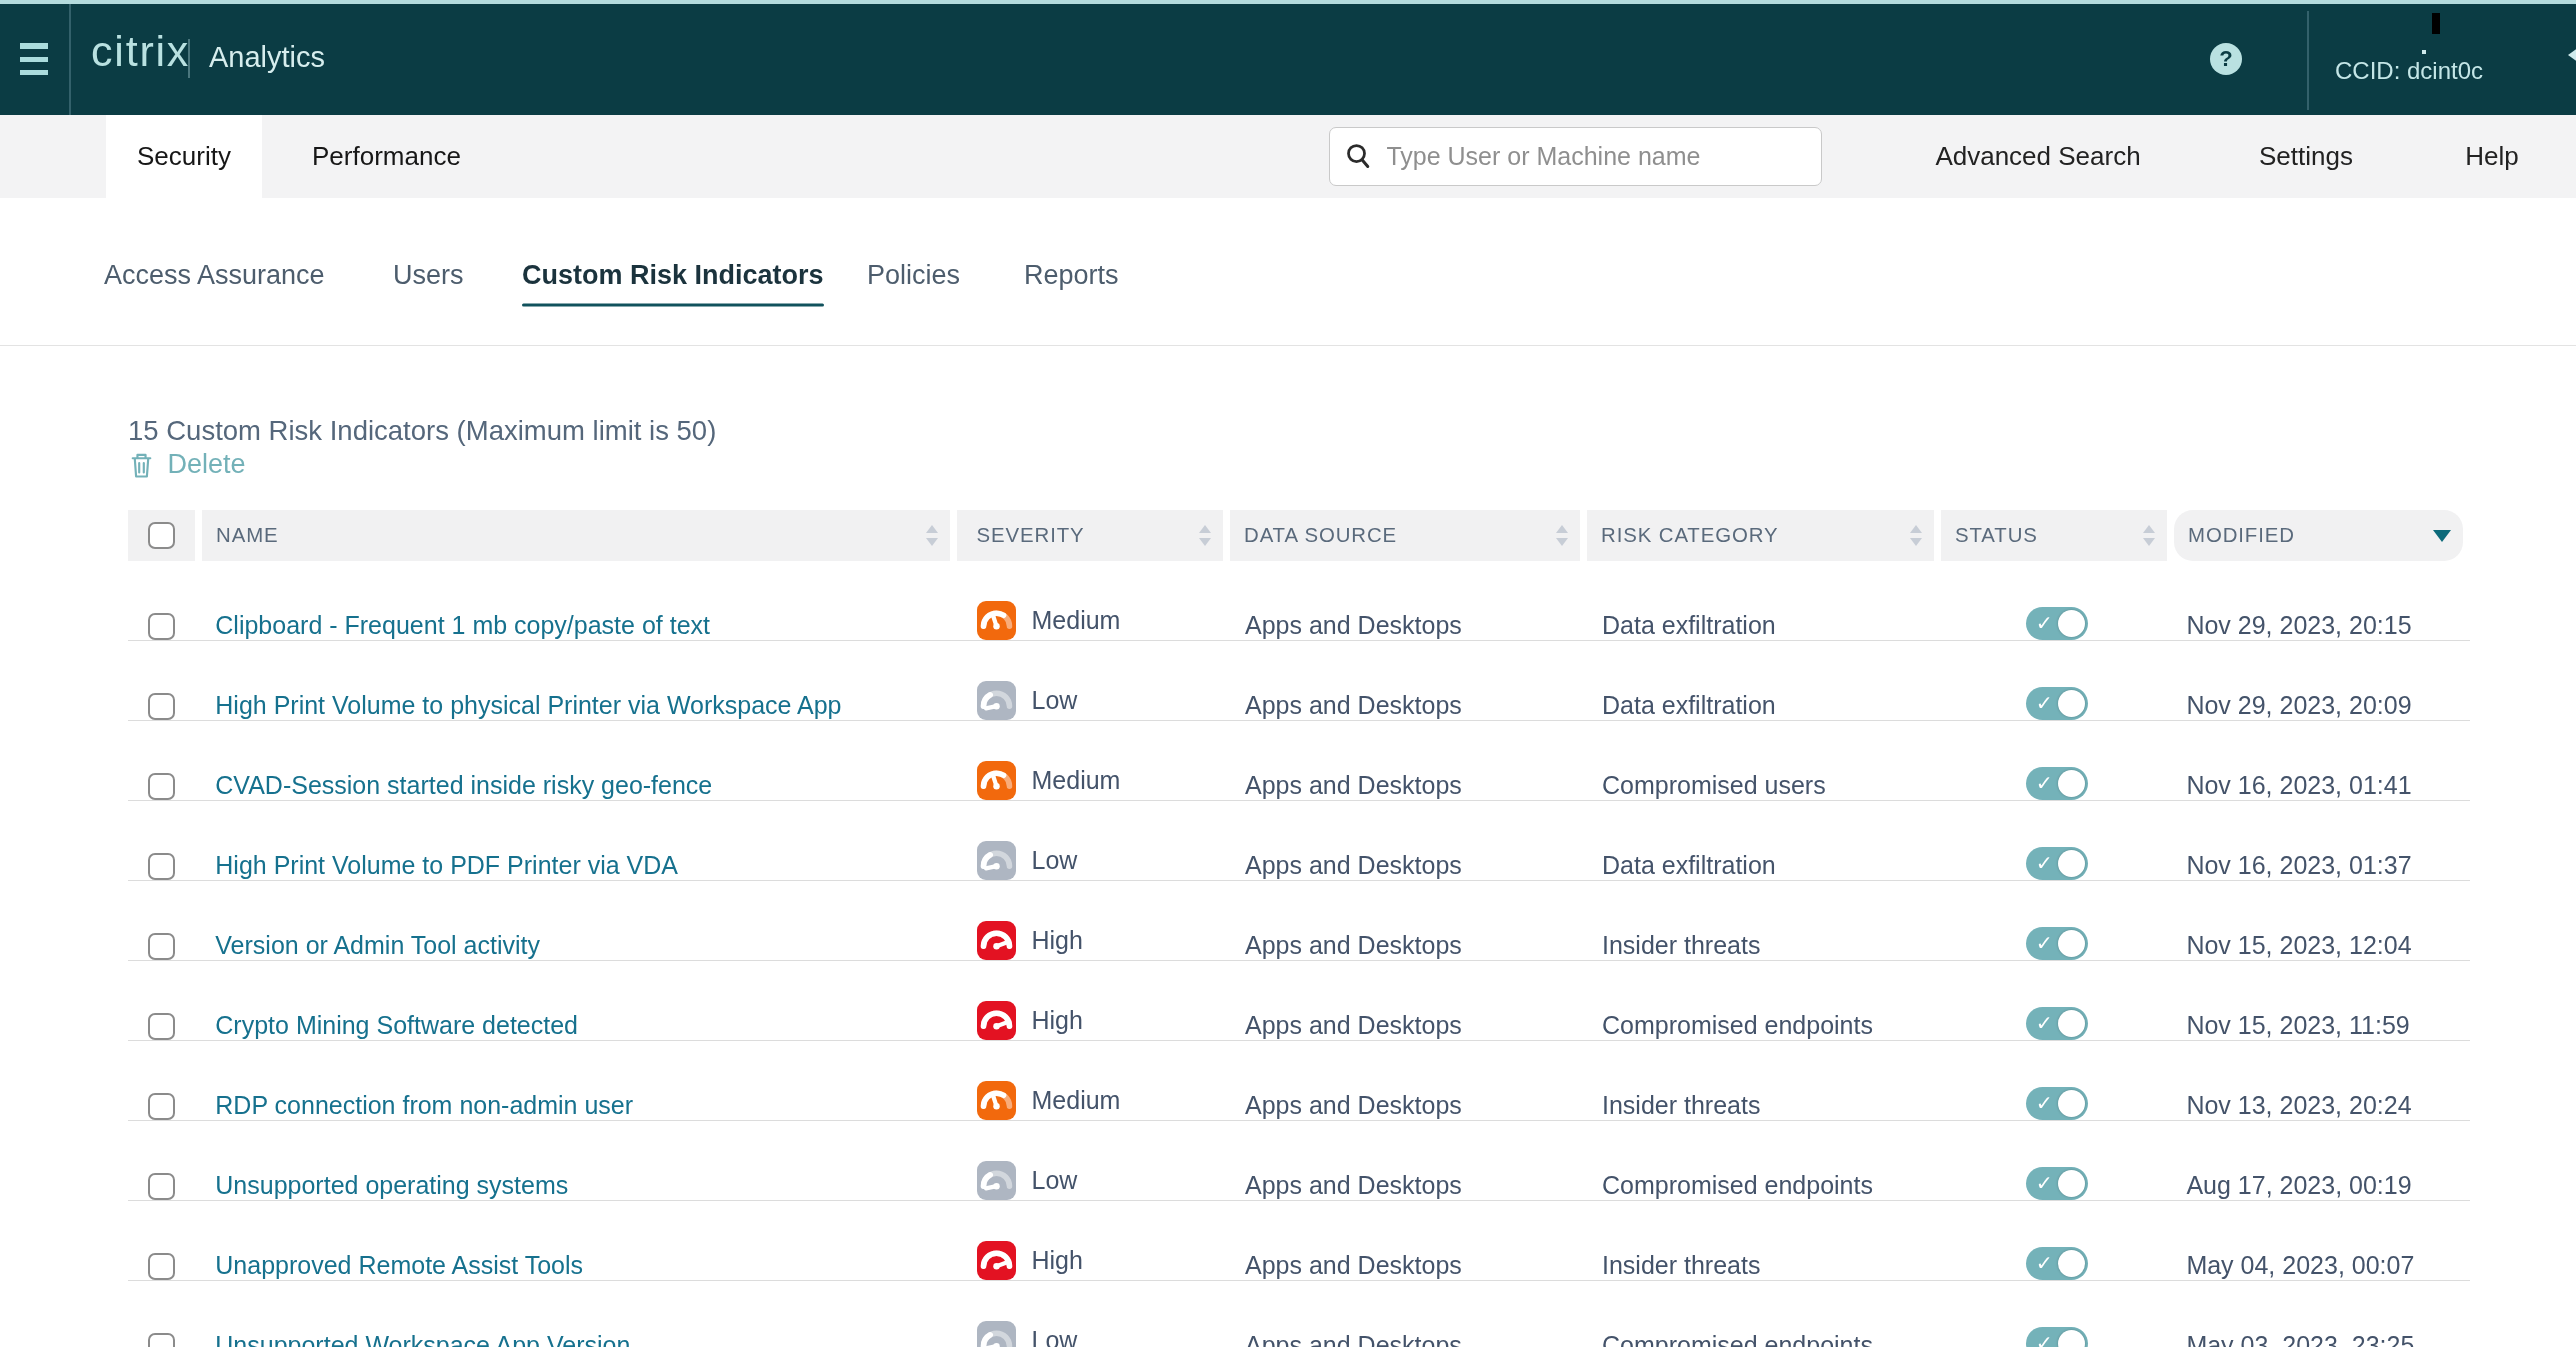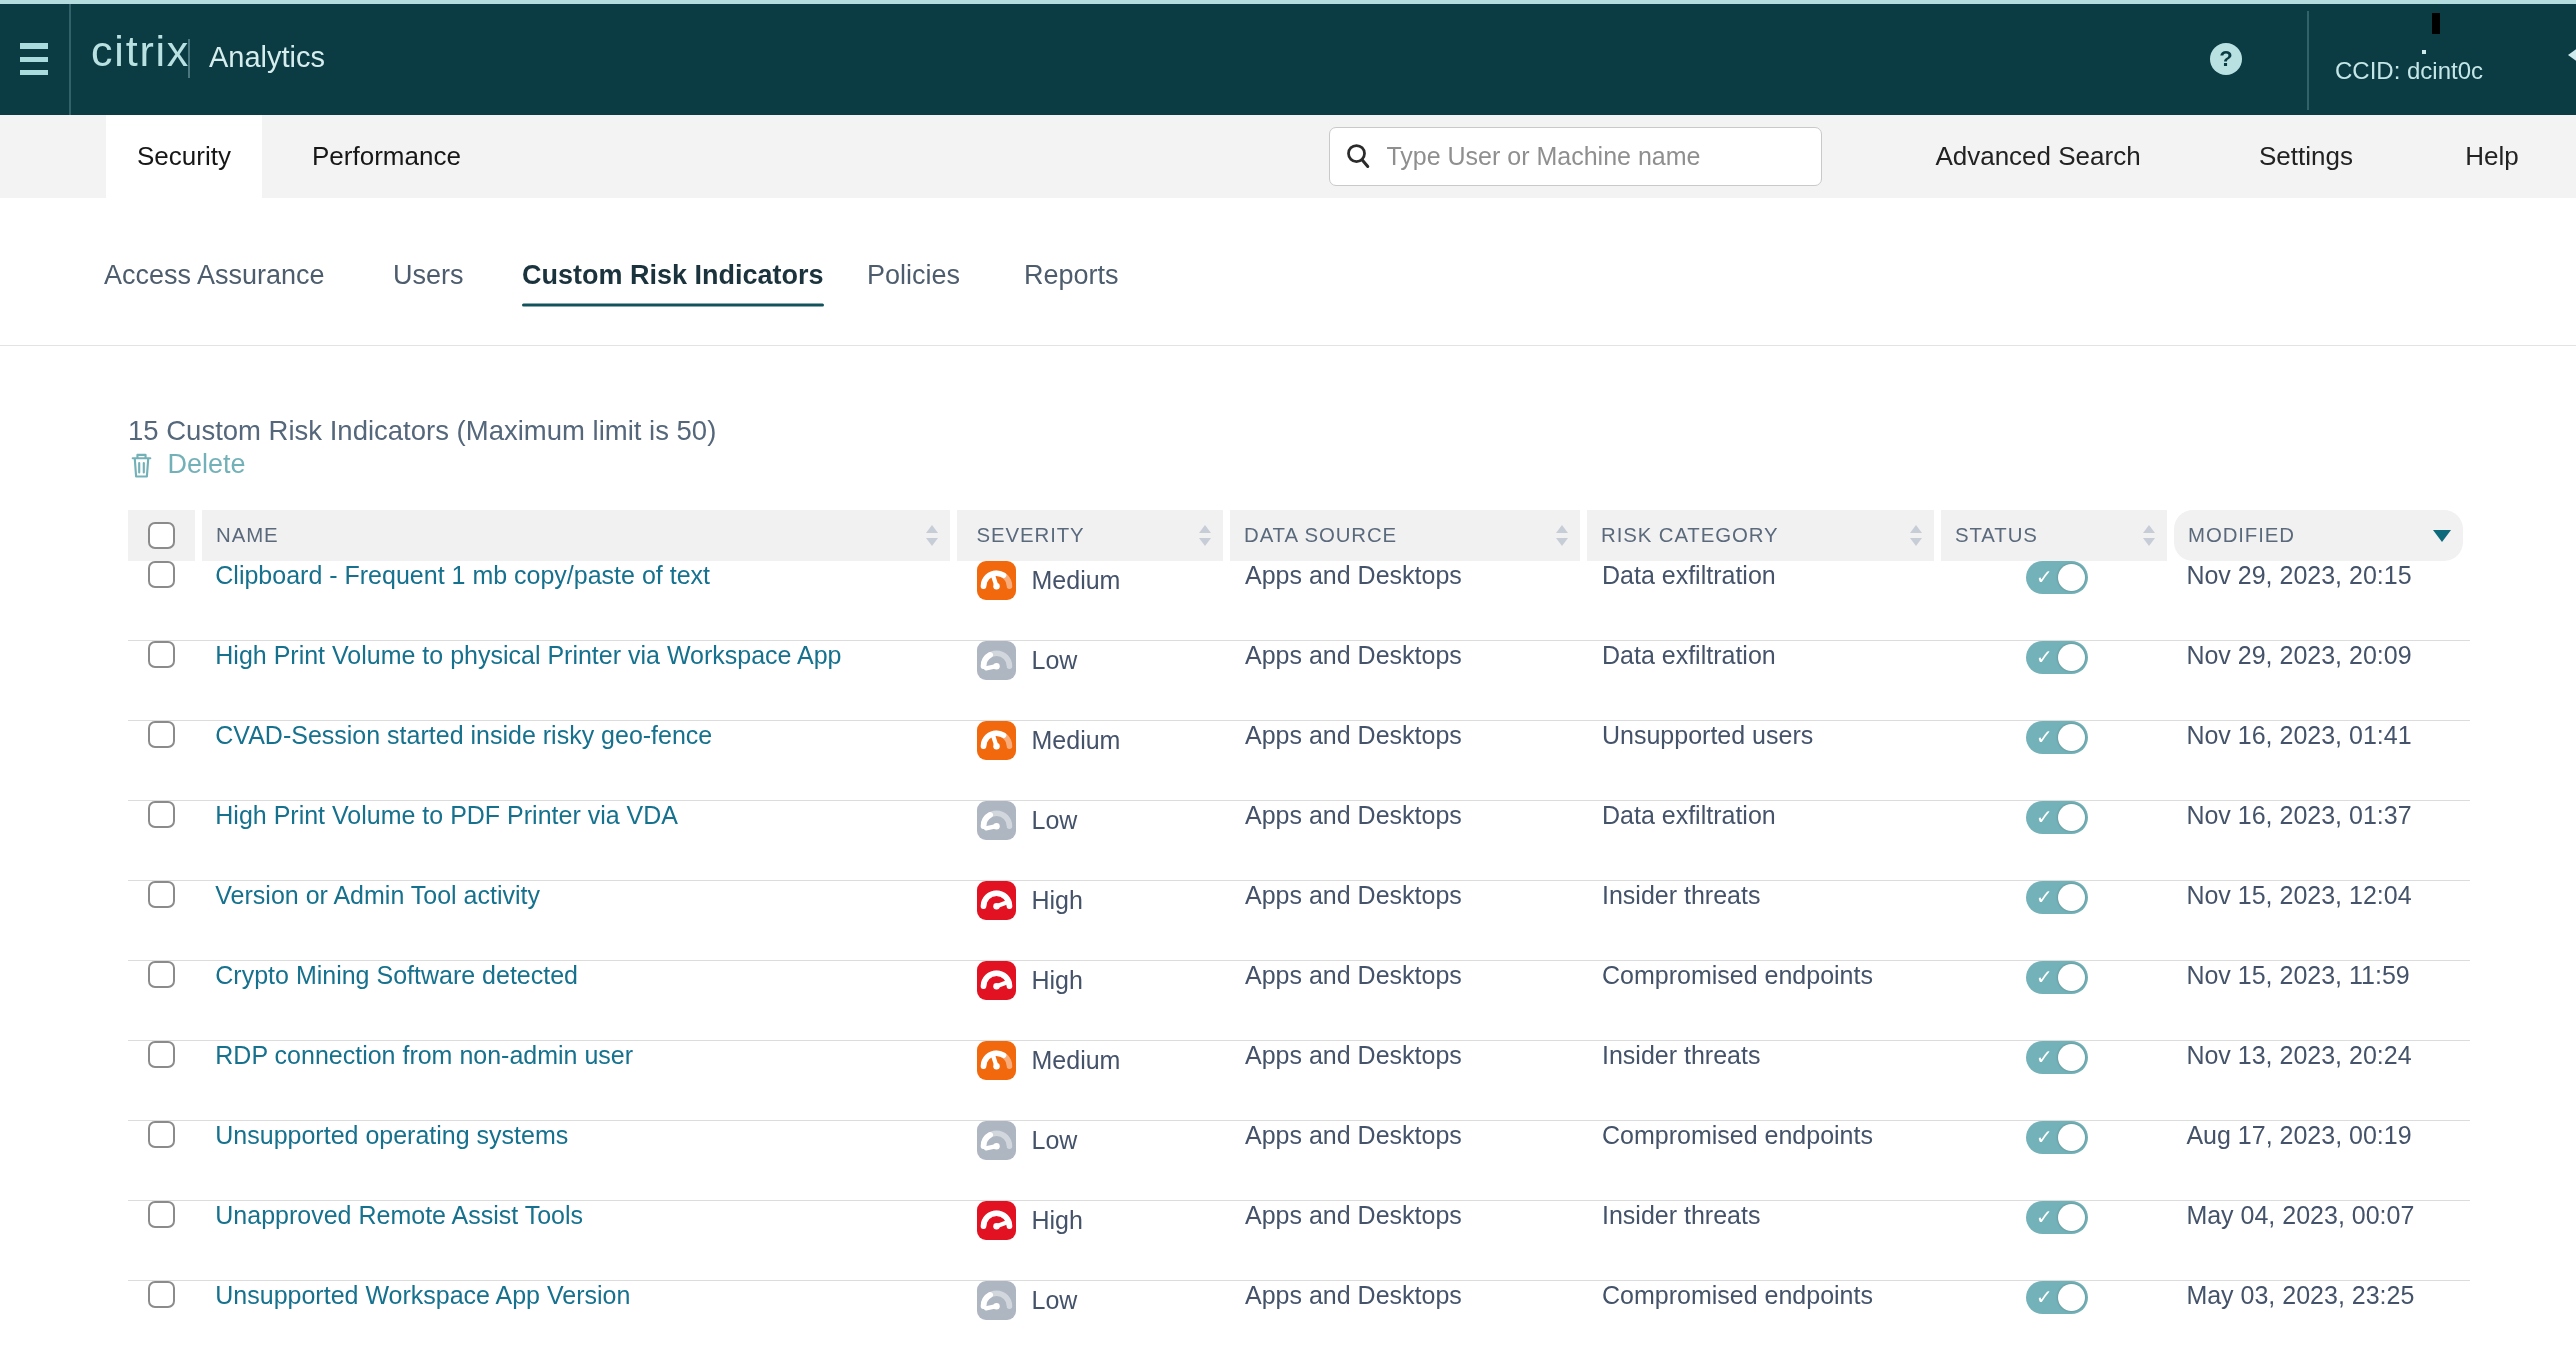--- a/index.html
+++ b/index.html
@@ -65,21 +65,21 @@
   .th.c-rc   { width:347px; }
   .th.c-st   { width:226px; }
   .th.c-mod  { width:289px;border-radius:19px; }
   .sort { margin-left:auto; display:flex; flex-direction:column; gap:4.4px; }
   .sort .up   { width:0; height:0; border-left:6.2px solid transparent; border-right:6.2px solid transparent; border-bottom:8px solid #c7cdd6; }
   .sort .down { width:0; height:0; border-left:6.2px solid transparent; border-right:6.2px solid transparent; border-top:8px solid #c7cdd6; }
   .caret-desc { margin-left:auto; width:0; height:0; border-left:9px solid transparent;
     border-right:9px solid transparent; border-top:12.4px solid #0c6a7a; }
 
   .tbody { position:absolute; left:128px; top:561px; width:2342px; }
-  .row { display:flex; gap:7px; height:80px; align-items:flex-start; border-bottom:1.8px solid #dcdcdc;
+  .row { display:flex; gap:7px; height:80px; align-items:flex-end; border-bottom:1.8px solid #dcdcdc;
     font-size:25px; color:#44536a; }
   .cell-check { width:67px; display:flex; justify-content:center; }
   .cb { width:27px; height:27px; border:2.7px solid #8b8b8b; border-radius:7px; background:#fff; cursor:pointer; }
   .cell-name { width:748px; padding-left:13.3px; }
   .name-link { color:#16718e; text-decoration:none; cursor:pointer; }
   .cell-sev { width:266px; padding-left:19.5px; display:flex; align-items:center; gap:16px; }
   .sev-ic { width:39px; height:39px; border-radius:9px; display:flex; align-items:center; justify-content:center; }
   .sev-Medium { background:#f2690d; } .sev-Low { background:#aeb6c2; } .sev-High { background:#e31222; }
   .cell-ds { width:350px; padding-left:15px; }
   .cell-rc { width:347px; padding-left:15px; }
@@ -257,21 +257,21 @@
     <path d="M4 15.5 A 8 8 0 0 1 20 15.5" fill="none" stroke="#fff" stroke-width="3.4" stroke-linecap="round" stroke-dasharray="17.1 40"></path>
     <g transform="rotate(72 12 15.5)">
       <line x1="12" y1="15.5" x2="5.4" y2="15.5" stroke="#fff" stroke-width="2.6" stroke-linecap="round"></line>
     </g>
     <circle cx="12" cy="15.5" r="2" fill="#fff"></circle>
   </svg>
           </span>
       <span>Medium</span>
     </div>
     <div class="cell-ds">Apps and Desktops</div>
-    <div class="cell-rc">Unsupported users</div>
+    <div class="cell-rc">Compromised users</div>
     <div class="cell-st">
       <span class="toggle">
         <span class="knob"></span>
       </span>
     </div>
     <div class="cell-mod">Nov 16, 2023, 01:41</div>
       </div>
       <div class="row">
     <div class="cell-check">
           <span class="cb"></span>

